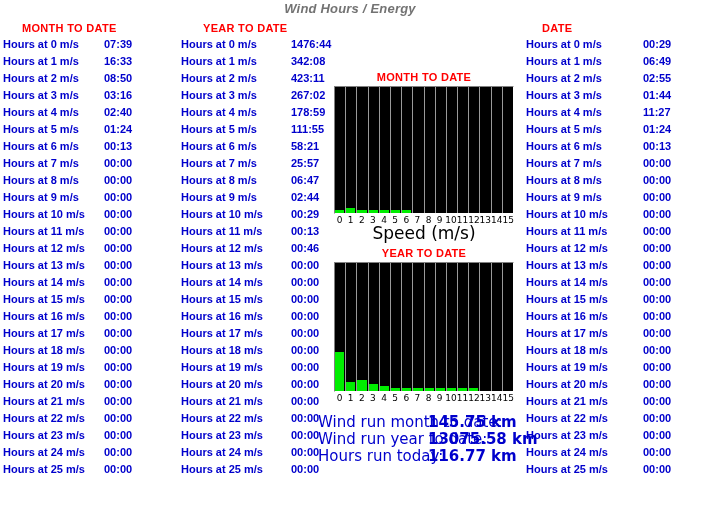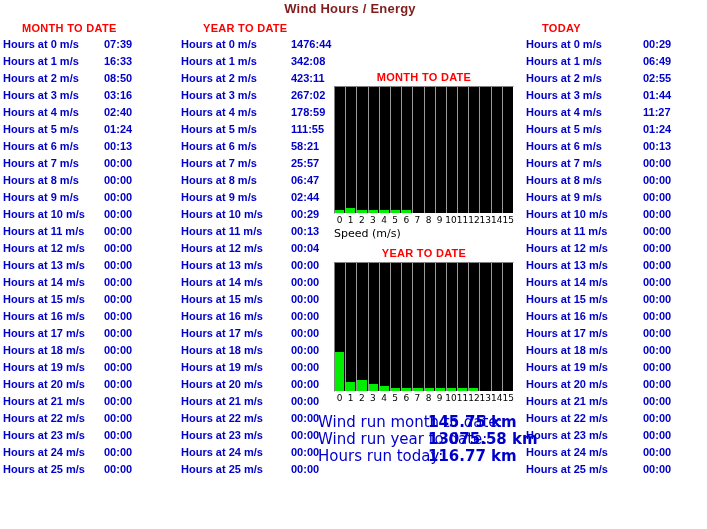--- a/index.html
+++ b/index.html
@@ -15,24 +15,25 @@
     overflow: hidden;
     font-family: "Liberation Sans", sans-serif;
   }
 
   #page-title {
     position: absolute;
     left: 0;
     top: 1px;
     width: 700px;
     text-align: center;
-    color: #7f1d1d;
+    color: #737373;
     font-size: 13px;
     font-weight: bold;
     letter-spacing: 0.2px;
+    font-style: italic;
   }
 
   .col {
     position: absolute;
     top: 20px;
   }
   .col-mtd  { left: 0px;   width: 170px; }
   .col-ytd  { left: 173px; width: 170px; }
   .col-today{ left: 518px; width: 189px; }
 
@@ -132,22 +133,22 @@
   .tick {
     flex: 1 1 0;
     text-align: center;
     font-size: 9px;
     color: #000000;
     font-family: "DejaVu Sans", sans-serif;
     line-height: 13px;
   }
   .axis-label {
     width: 180px;
-    text-align: left;
-    font-size: 11px;
+    text-align: center;
+    font-size: 17px;
     color: #000000;
     font-family: "DejaVu Sans", sans-serif;
     line-height: 13px;
   }
 
   
   #wind-run {
     position: absolute;
     left: 318px;
     top: 414px;
@@ -336,21 +337,21 @@
       <div class="row">
         <span class="lbl">Hours at 10 m/s</span>
         <span class="val">00:29</span>
       </div>
       <div class="row">
         <span class="lbl">Hours at 11 m/s</span>
         <span class="val">00:13</span>
       </div>
       <div class="row">
         <span class="lbl">Hours at 12 m/s</span>
-        <span class="val">00:04</span>
+        <span class="val">00:46</span>
       </div>
       <div class="row">
         <span class="lbl">Hours at 13 m/s</span>
         <span class="val">00:00</span>
       </div>
       <div class="row">
         <span class="lbl">Hours at 14 m/s</span>
         <span class="val">00:00</span>
       </div>
       <div class="row">
@@ -394,21 +395,21 @@
         <span class="val">00:00</span>
       </div>
       <div class="row">
         <span class="lbl">Hours at 25 m/s</span>
         <span class="val">00:00</span>
       </div>
     </div>
 </div>
 
 <div class="col col-today" id="col-today">
-  <div class="col-head">TODAY</div>
+  <div class="col-head">DATE</div>
   <div id="list-today">
       <div class="row">
         <span class="lbl">Hours at 0 m/s</span>
         <span class="val">00:29</span>
       </div>
       <div class="row">
         <span class="lbl">Hours at 1 m/s</span>
         <span class="val">06:49</span>
       </div>
       <div class="row">

